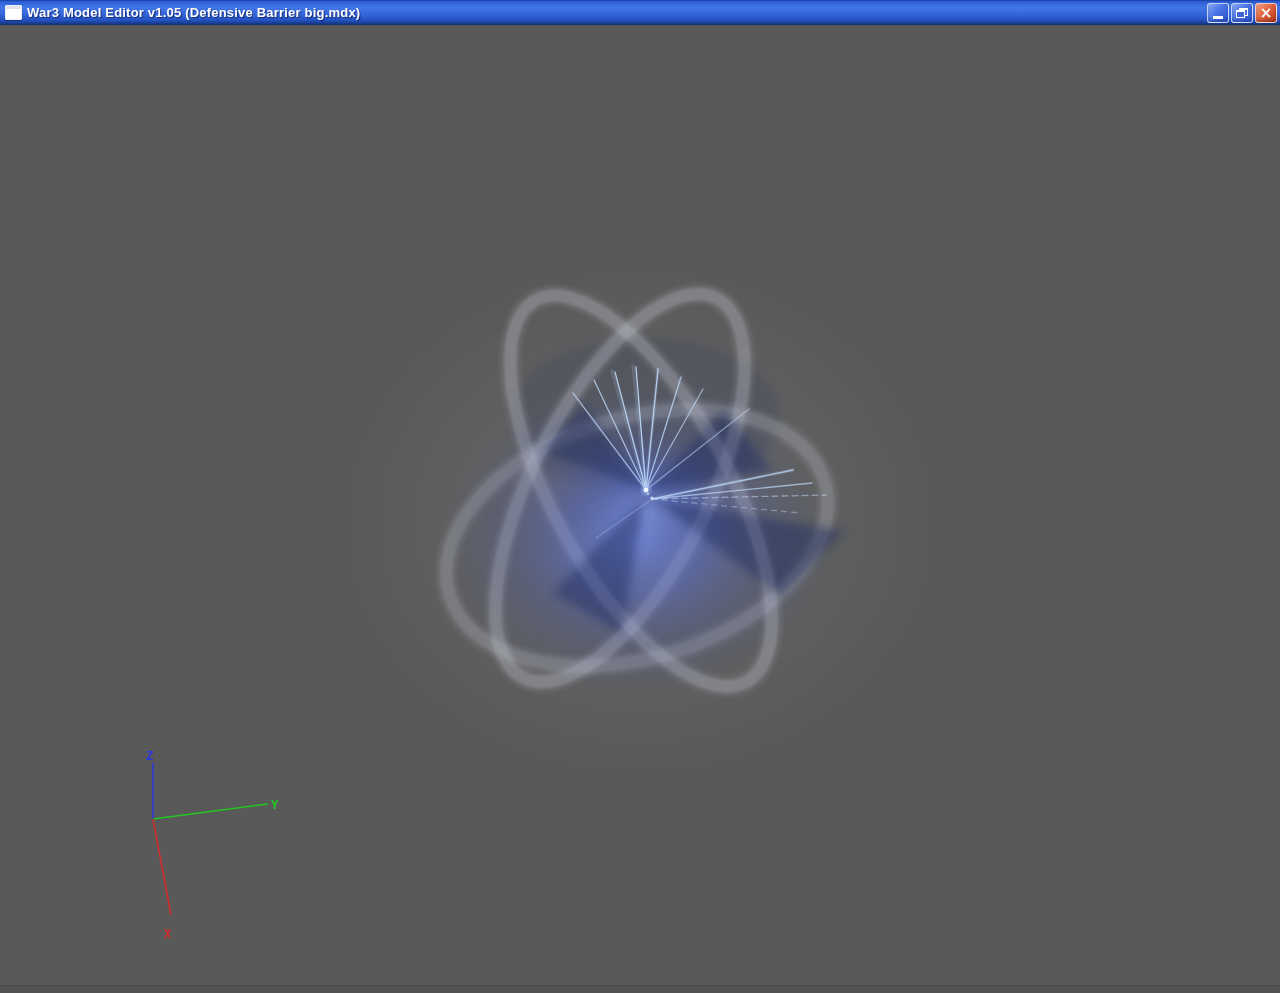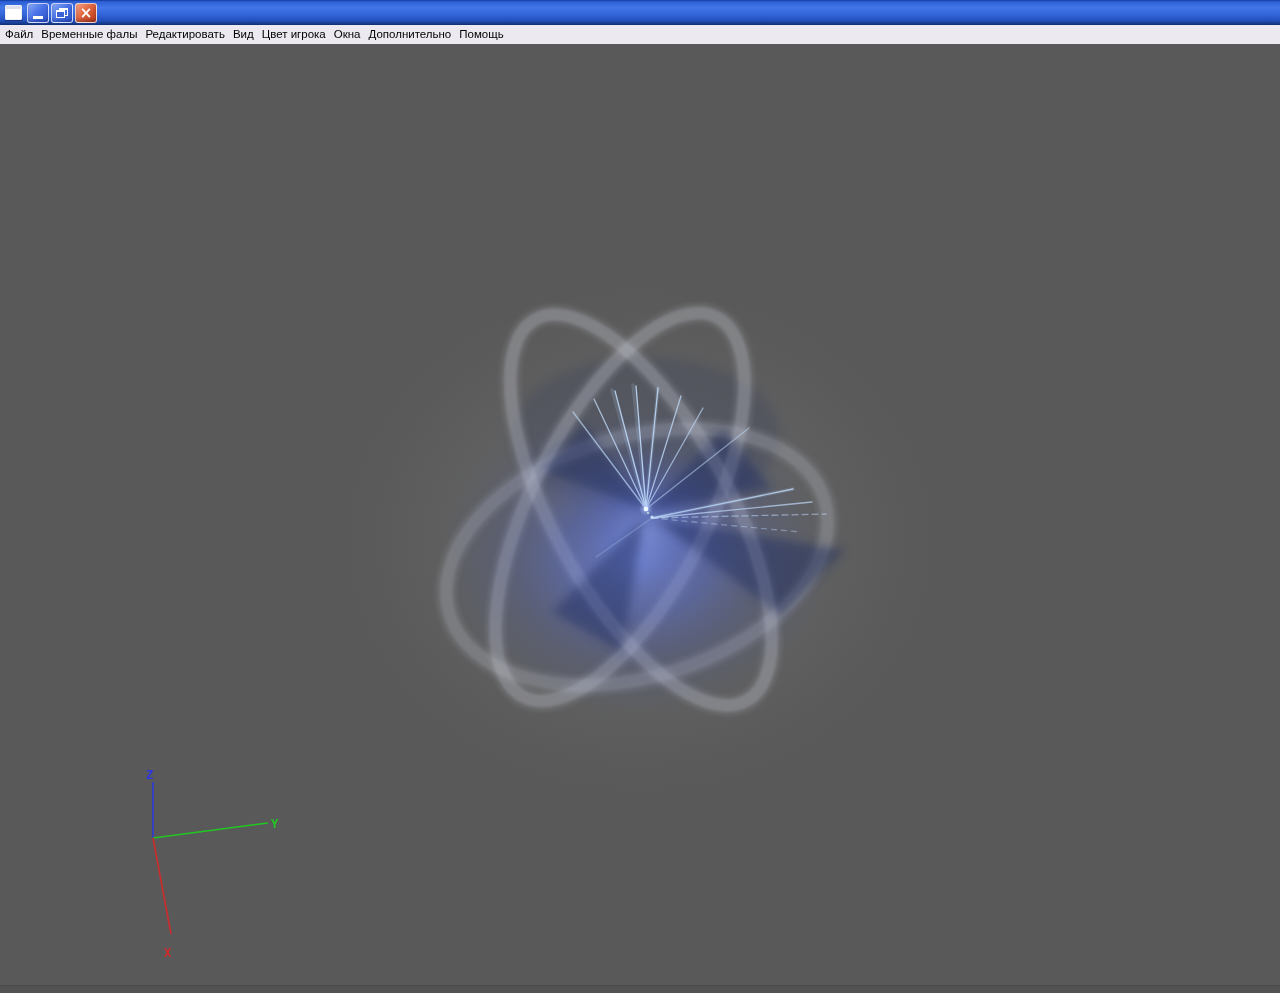--- a/index.html
+++ b/index.html
@@ -65,43 +65,34 @@
   }
   .axis-label{font-family:"DejaVu Sans Mono",monospace;font-size:12px;font-weight:bold;}
 </style>
 </head>
 <body>
 
 <div class="window">
 
   <div class="titlebar">
     <span class="app-icon"></span>
+    <span class="title-text">War3 Model Editor v1.05 (Defensive Barrier big.mdx)</span>
     <div class="win-buttons">
       <button class="wb blue">
         <span class="glyph-min"></span>
       </button>
       <button class="wb blue">
         <span class="glyph-restore"></span>
       </button>
       <button class="wb red">
         <span class="glyph-close">×</span>
       </button>
     </div>
   </div>
 
-  <div class="menubar">
-    <span class="menu-item">Файл</span>
-    <span class="menu-item">Временные фалы</span>
-    <span class="menu-item">Редактировать</span>
-    <span class="menu-item">Вид</span>
-    <span class="menu-item">Цвет игрока</span>
-    <span class="menu-item">Окна</span>
-    <span class="menu-item">Дополнительно</span>
-    <span class="menu-item">Помощь</span>
-  </div>
 
   <div class="viewport">
     <svg viewBox="0 44 1280 949" preserveAspectRatio="none">
       <defs>
         <radialGradient id="halo" cx="50%" cy="50%" r="50%">
           <stop offset="0%" stop-color="#cdd7eb" stop-opacity="0.13"></stop>
           <stop offset="55%" stop-color="#cdd7eb" stop-opacity="0.06"></stop>
           <stop offset="100%" stop-color="#cdd7eb" stop-opacity="0"></stop>
         </radialGradient>
         <radialGradient id="bglow" cx="50%" cy="50%" r="50%">

